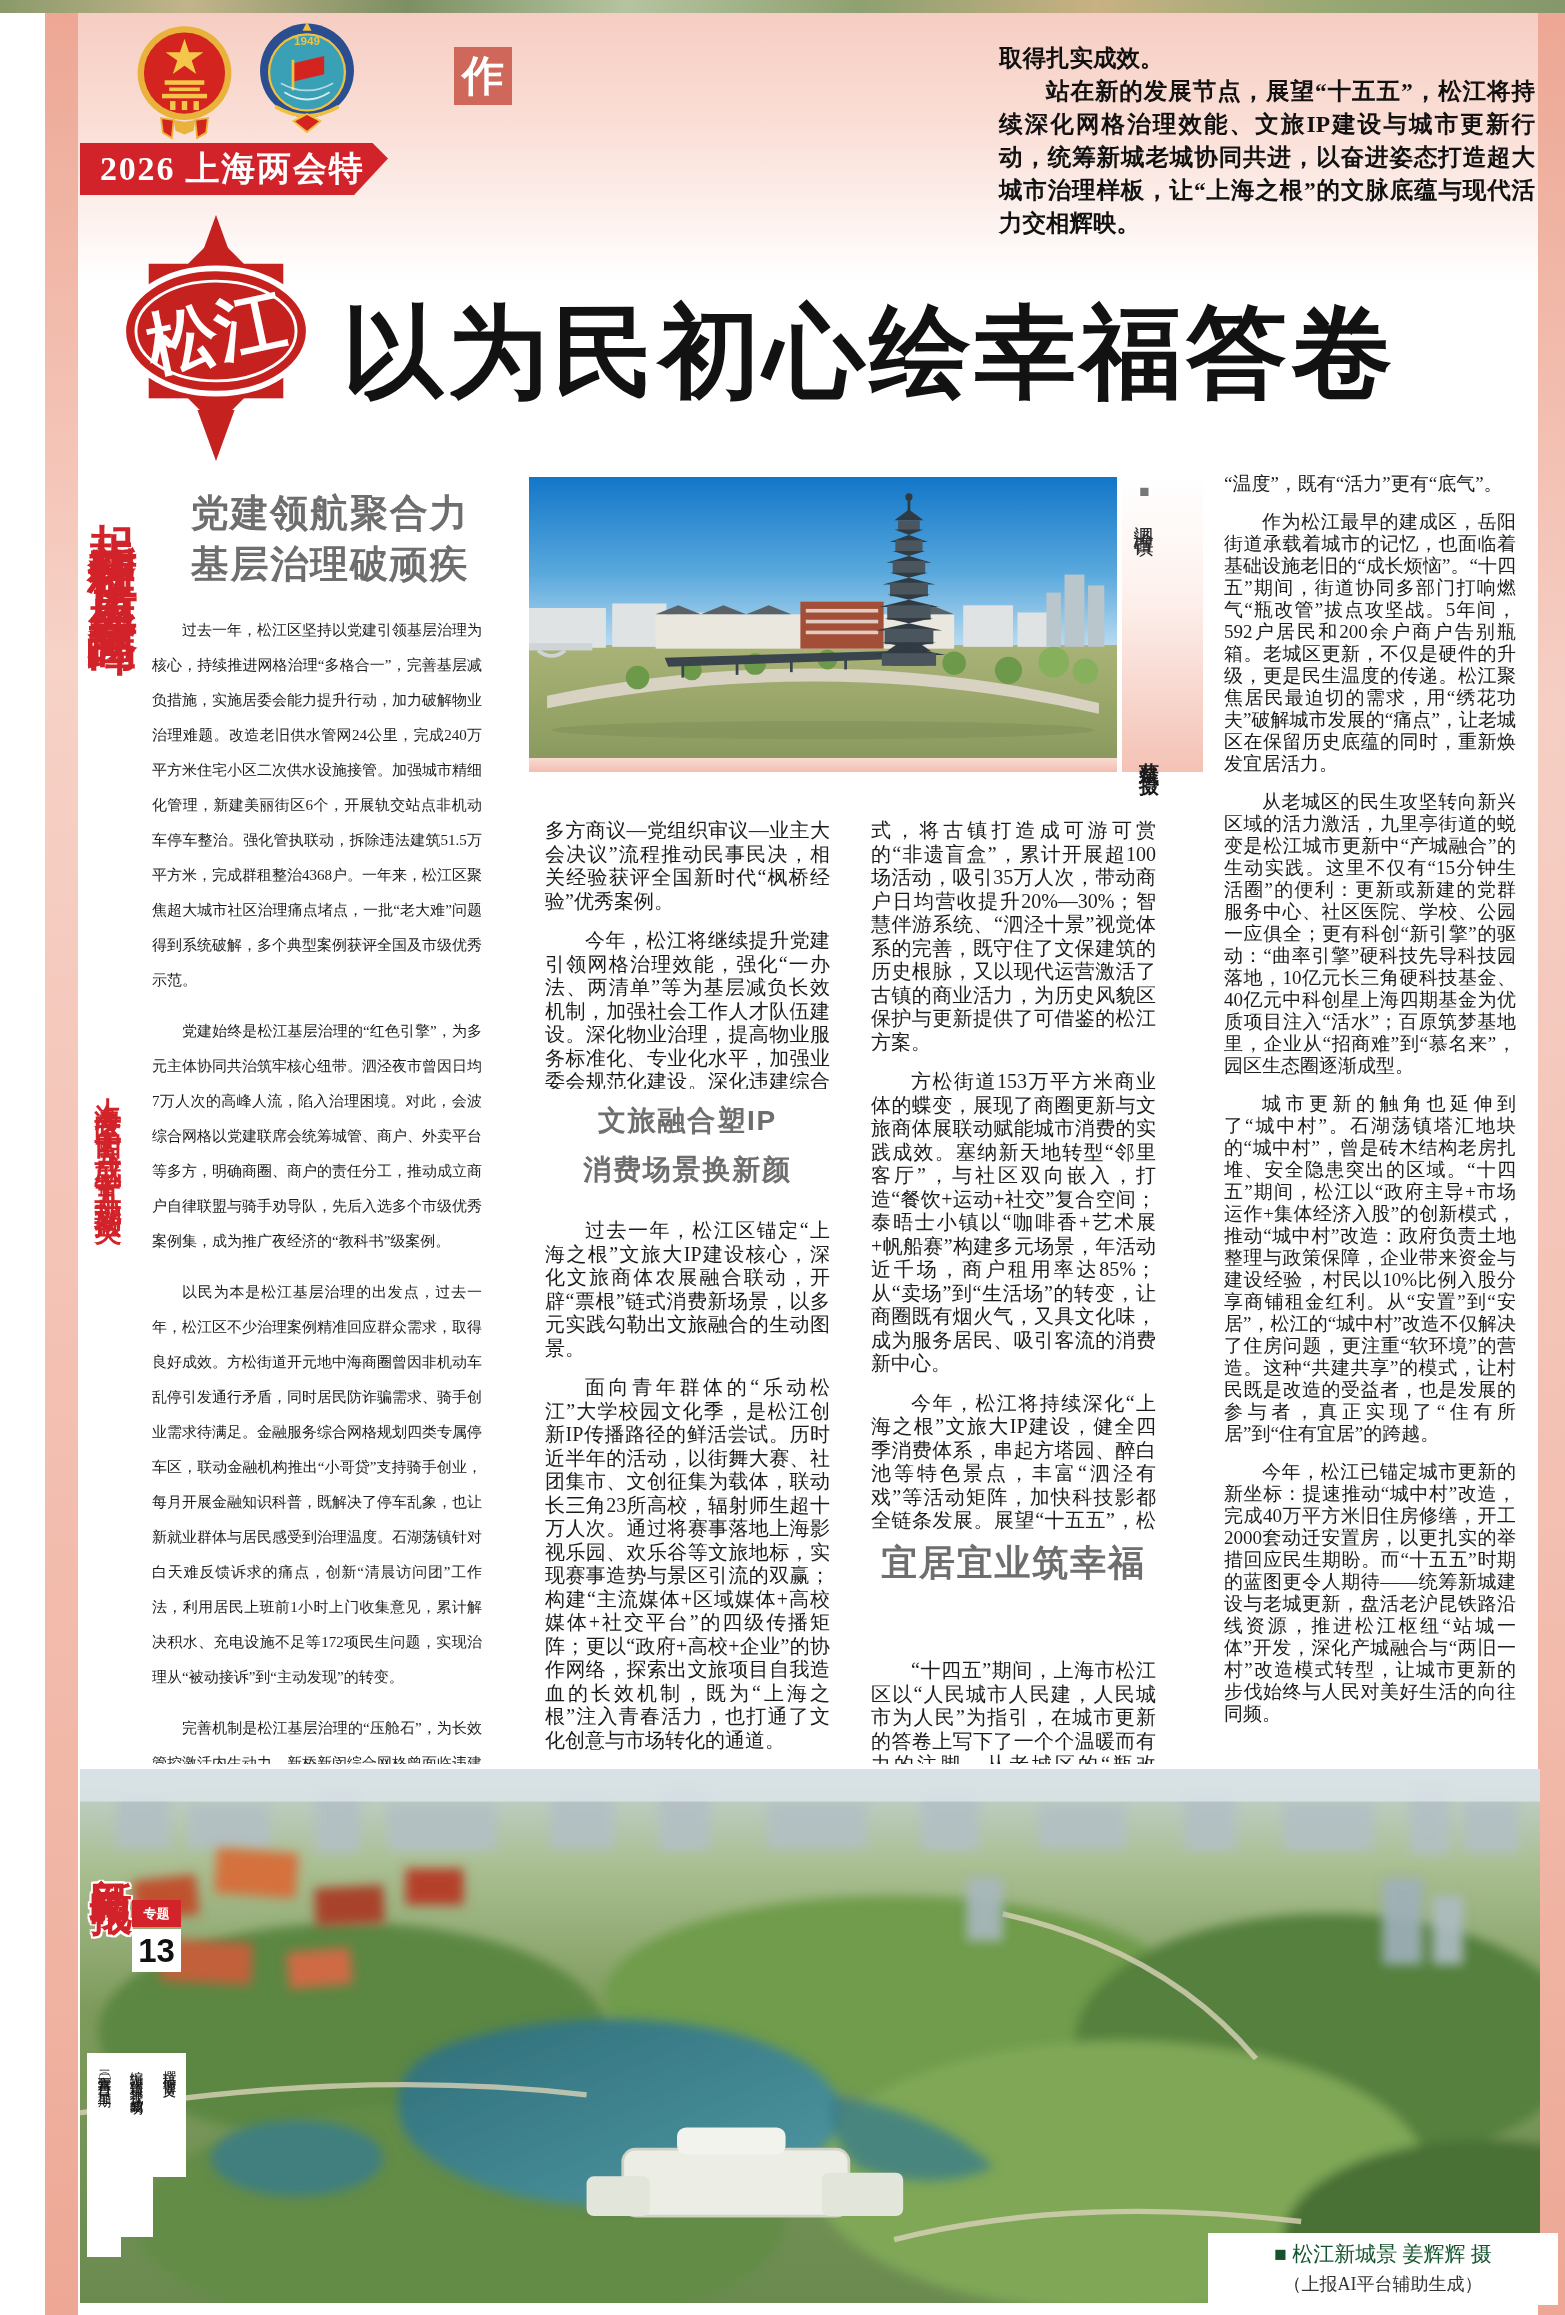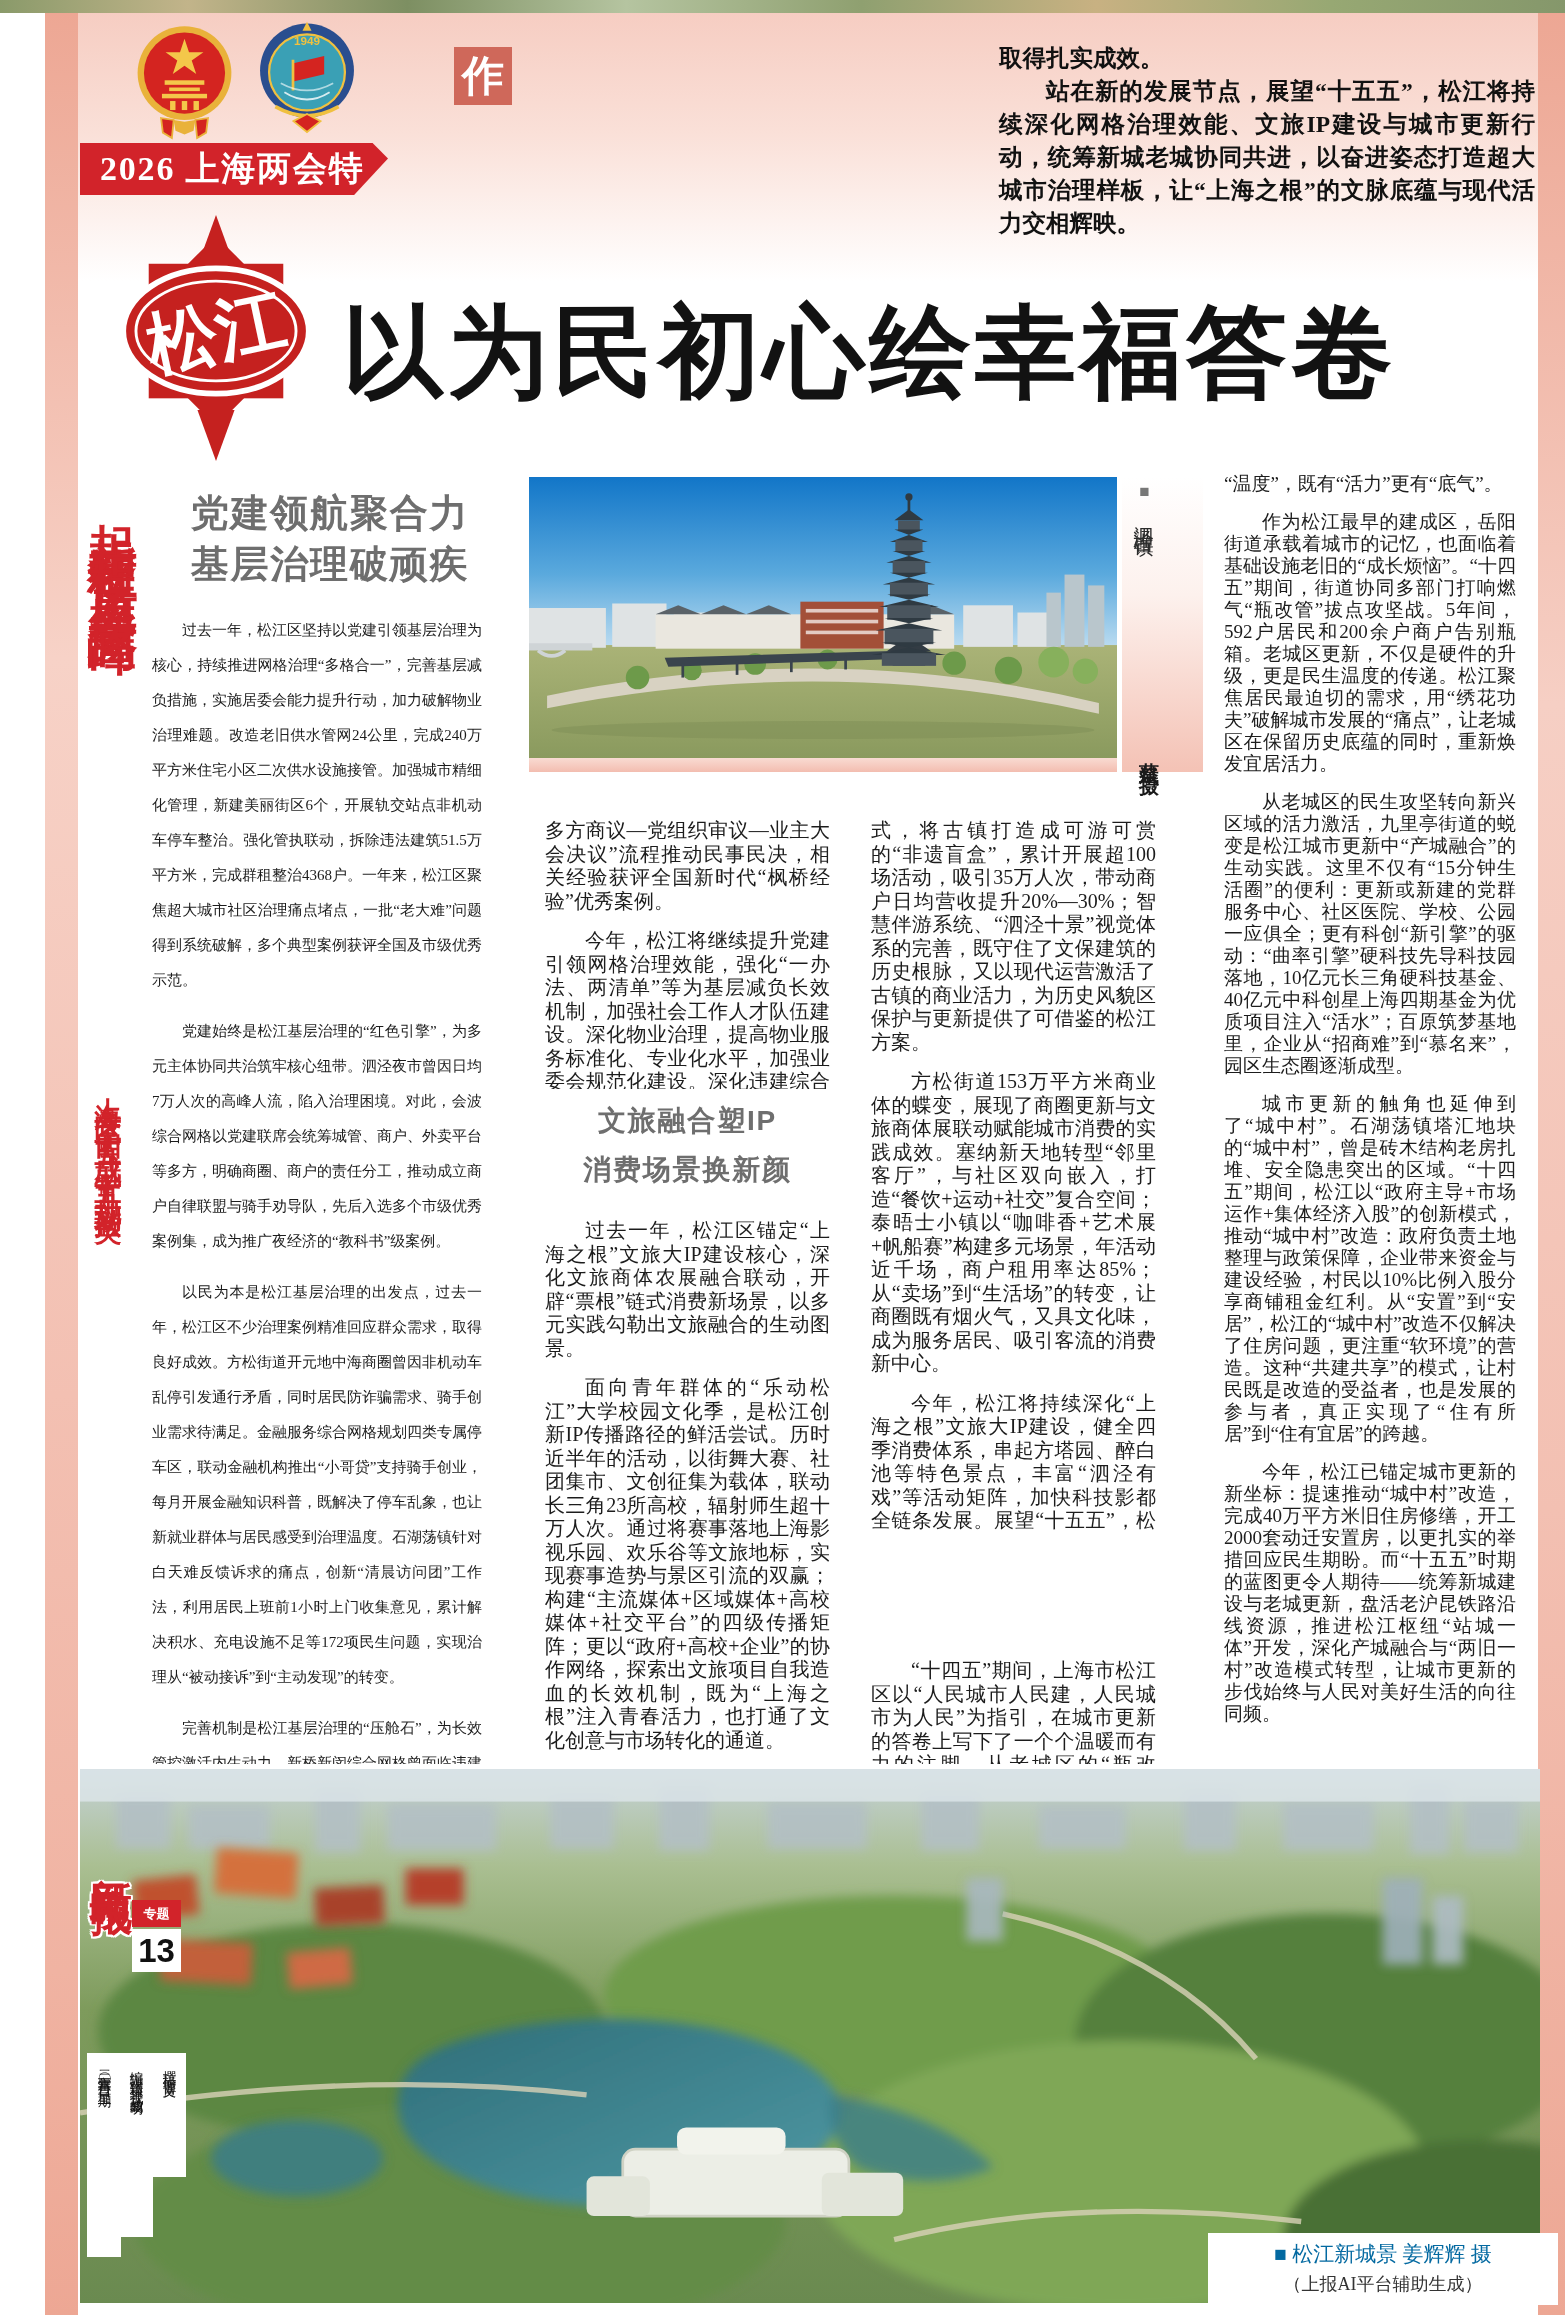--- a/index.html
+++ b/index.html
@@ -62,21 +62,21 @@
     background:linear-gradient(180deg,#ffffff 0%,#fdf1ed 40%,#f4c2b5 100%);}
   .photo1-caption{position:absolute;left:9px;top:5.4px;writing-mode:vertical-rl;
     font-size:20px;letter-spacing:3.6px;color:#2b2b2b;}
   .photo1-caption .mark{color:#777;font-size:17px;letter-spacing:0;}
   .photo1-credit{position:absolute;left:14.5px;bottom:9px;writing-mode:vertical-rl;
     font-size:20px;font-weight:bold;color:#1a1a1a;letter-spacing:2.7px;}
   
   .photo2{left:80px;top:1769px;width:1460px;height:534px;overflow:hidden;}
   .photo2-caption{left:1208px;top:2233px;width:332px;background:#ffffff;
     padding:7.2px 9px 9px 9px;text-align:center;}
-  .photo2-caption .l1{font-size:21px;color:#0369a1;margin:0;}
+  .photo2-caption .l1{font-size:21px;color:#14532d;margin:0;}
   .photo2-caption .l2{font-size:18px;color:#333;margin:3.6px 0 0 0;}
   
   .mast-title{left:83px;top:1845px;height:199px;writing-mode:vertical-rl;
     font-size:42px;font-weight:900;color:#d2232a;letter-spacing:5.4px;
     text-shadow:-1.8px 0 #fff,1.8px 0 #fff,0 -1.8px #fff,0 1.8px #fff,-1.8px -1.8px #fff,1.8px 1.8px #fff,-1.8px 1.8px #fff,1.8px -1.8px #fff;}
   .badge-zt{left:132px;top:1900px;width:49px;height:27px;background:#d2232a;color:#fff;
     font-family:"Liberation Sans","DejaVu Sans",sans-serif;font-weight:700;font-size:13px;
     line-height:27px;text-align:center;}
   .badge-no{left:132px;top:1929px;width:49px;height:43px;background:#fff;color:#111;
     font-family:"Liberation Sans","DejaVu Sans",sans-serif;font-weight:700;font-size:33px;
@@ -278,20 +278,21 @@
     <p class="para">面向青年群体的“乐动松江”大学校园文化季，是松江创新IP传播路径的鲜活尝试。历时近半年的活动，以街舞大赛、社团集市、文创征集为载体，联动长三角23所高校，辐射师生超十万人次。通过将赛事落地上海影视乐园、欢乐谷等文旅地标，实现赛事造势与景区引流的双赢；构建“主流媒体+区域媒体+高校媒体+社交平台”的四级传播矩阵；更以“政府+高校+企业”的协作网络，探索出文旅项目自我造血的长效机制，既为“上海之根”注入青春活力，也打通了文化创意与市场转化的通道。</p>
     <p class="para">泗泾古镇的保护性开发，则是松江活化历史风貌区的典型样本。锚定“沪派江南古镇”定位，开江路主街53个项目相继开业，构建起“非遗活化+艺术策展+雅集体验”的文化生态圈。“泗泾有戏”系列活动以“戏曲+非遗+跨界”的形</p>
   </div>
 
 <div class="col col3a">
   <p class="para cont">式，将古镇打造成可游可赏的“非遗盲盒”，累计开展超100场活动，吸引35万人次，带动商户日均营收提升20%—30%；智慧伴游系统、“泗泾十景”视觉体系的完善，既守住了文保建筑的历史根脉，又以现代运营激活了古镇的商业活力，为历史风貌区保护与更新提供了可借鉴的松江方案。</p>
 <p class="para">方松街道153万平方米商业体的蝶变，展现了商圈更新与文旅商体展联动赋能城市消费的实践成效。塞纳新天地转型“邻里客厅”，与社区双向嵌入，打造“餐饮+运动+社交”复合空间；泰晤士小镇以“咖啡香+艺术展+帆船赛”构建多元场景，年活动近千场，商户租用率达85%；从“卖场”到“生活场”的转变，让商圈既有烟火气，又具文化味，成为服务居民、吸引客流的消费新中心。</p>
     <p class="para">今年，松江将持续深化“上海之根”文旅大IP建设，健全四季消费体系，串起方塔园、醉白池等特色景点，丰富“泗泾有戏”等活动矩阵，加快科技影都全链条发展。展望“十五五”，松江还将搭建一站式融合平台，构建多层次商业体系，依托广富林文化遗址和仓城、府城、泗泾下塘三大历史风貌区，打造文脉传承片区，激活“农业+”等消费新场景，让“上海之根”的文化魅力在新时代持续绽放。</p>
   </div>
 <div class="abs sec-title sec3">
+  <div>宜居宜业筑幸福</div>
 </div>
 <div class="col col3b">
     <p class="para">“十四五”期间，上海市松江区以“人民城市人民建，人民城市为人民”为指引，在城市更新的答卷上写下了一个个温暖而有力的注脚。从老城区的“瓶改管”攻坚到科创街区的崛起，再到“城中村”的蜕变，松江用精准施策的智慧与久久为功的韧劲，让城市既有“颜值”更有</p>
   </div>
 
 <div class="col col4">
   <p class="para cont">“温度”，既有“活力”更有“底气”。</p>
 <p class="para">作为松江最早的建成区，岳阳街道承载着城市的记忆，也面临着基础设施老旧的“成长烦恼”。“十四五”期间，街道协同多部门打响燃气“瓶改管”拔点攻坚战。5年间，592户居民和200余户商户告别瓶箱。老城区更新，不仅是硬件的升级，更是民生温度的传递。松江聚焦居民最迫切的需求，用“绣花功夫”破解城市发展的“痛点”，让老城区在保留历史底蕴的同时，重新焕发宜居活力。</p>
     <p class="para">从老城区的民生攻坚转向新兴区域的活力激活，九里亭街道的蜕变是松江城市更新中“产城融合”的生动实践。这里不仅有“15分钟生活圈”的便利：更新或新建的党群服务中心、社区医院、学校、公园一应俱全；更有科创“新引擎”的驱动：“曲率引擎”硬科技先导科技园落地，10亿元长三角硬科技基金、40亿元中科创星上海四期基金为优质项目注入“活水”；百原筑梦基地里，企业从“招商难”到“慕名来”，园区生态圈逐渐成型。</p>
     <p class="para">城市更新的触角也延伸到了“城中村”。石湖荡镇塔汇地块的“城中村”，曾是砖木结构老房扎堆、安全隐患突出的区域。“十四五”期间，松江以“政府主导+市场运作+集体经济入股”的创新模式，推动“城中村”改造：政府负责土地整理与政策保障，企业带来资金与建设经验，村民以10%比例入股分享商铺租金红利。从“安置”到“安居”，松江的“城中村”改造不仅解决了住房问题，更注重“软环境”的营造。这种“共建共享”的模式，让村民既是改造的受益者，也是发展的参与者，真正实现了“住有所居”到“住有宜居”的跨越。</p>

